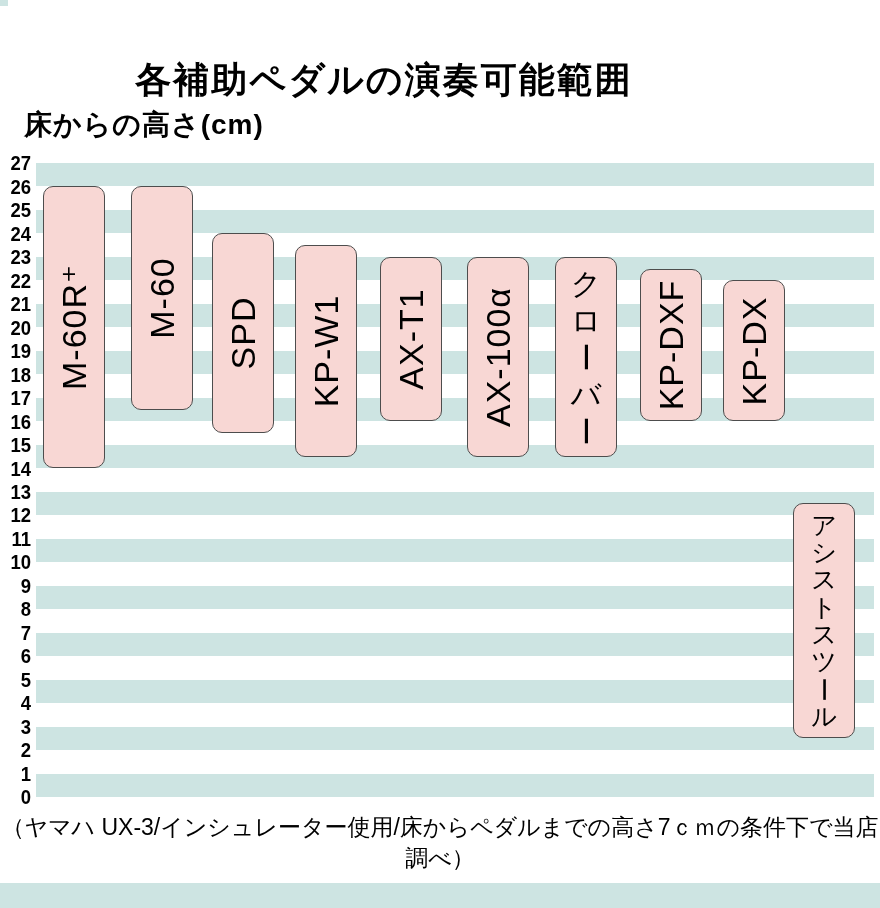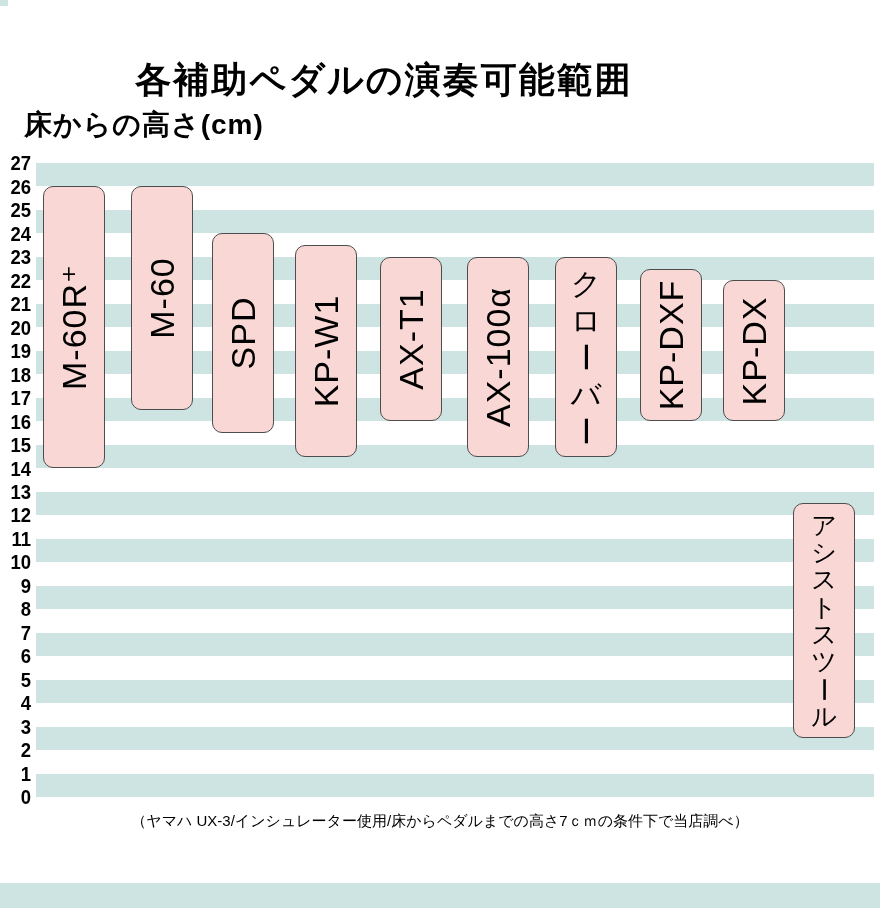--- a/index.html
+++ b/index.html
@@ -40,21 +40,21 @@
   .bar-label-vertical{
     position:absolute;top:50%;left:50%;
     transform:translate(-50%,-50%);
     display:flex;flex-direction:column;align-items:center;
     font-weight:500;
   }
   .bar-label-vertical span{display:block;}
   .bar-label-vertical span.prolonged{transform:rotate(90deg);}
   .footnote{
     top:812px;left:0;width:880px;text-align:center;
-    font-size:15px;font-weight:500;
+    font-size:23px;font-weight:500;
   }
   .corner-deco{top:0;left:0;width:8px;height:6px;}
   .bottom-deco{left:0;bottom:0;width:880px;height:25px;}
 </style>
 </head>
 <body>
 
 <div class="abs chart-title">各補助ペダルの演奏可能範囲</div>
 <div class="abs axis-title">床からの高さ(cm)</div>
 

